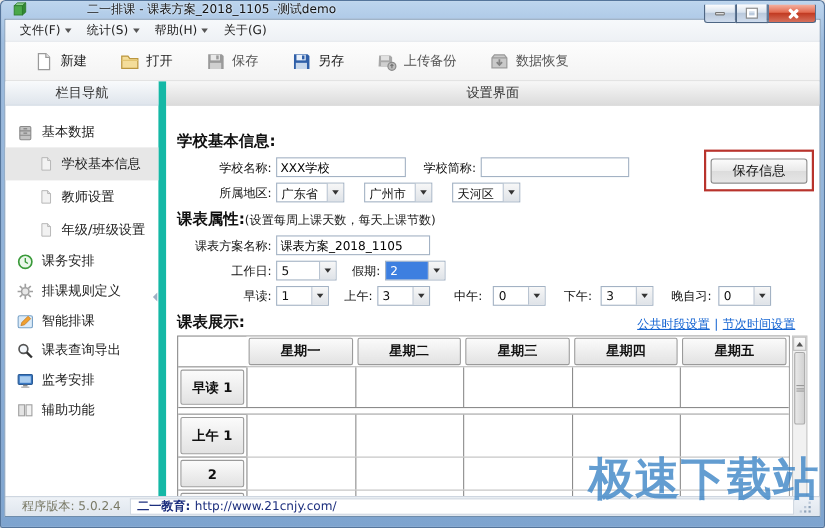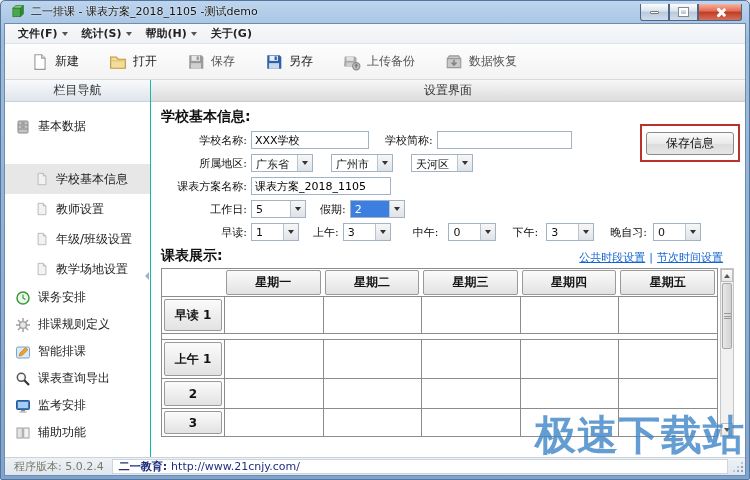--- a/index.html
+++ b/index.html
@@ -5,21 +5,21 @@
   * { margin:0; padding:0; box-sizing:border-box; }
   html,body { width:750px; height:480px; font-family:"DejaVu Sans","Liberation Sans",sans-serif; }
   body { background:#e8e8e8; }
 
   
   .window { position:relative; width:750px; height:480px;
     background:linear-gradient(180deg,#bdd5ee 0%,#9dbcde 8%,#8db0d8 60%,#7ea4cf 100%);
     border:1px solid #55759b; border-radius:5px 5px 2px 2px;
     padding:0 3px 3px 3px; overflow:hidden; }
 
-  .titlebar { height:22px; display:flex; align-items:center; padding:3px 4px 4px 7px; }
+  .titlebar { height:16px; display:flex; align-items:center; padding:3px 4px 4px 7px;gap:48px; }
   .app-icon { width:15px; height:15px; margin-right:5px; flex:0 0 auto; }
   .title-text { font-size:11px; color:#111; text-shadow:0 0 2px #fff; white-space:nowrap; }
   .winbtns { margin-left:auto; display:flex; align-self:flex-start; }
   .winbtn { width:29px; height:17px; border:1px solid #4e6684; border-top:none;
     background:linear-gradient(180deg,#fdfdfd,#d8e2ee 45%,#b9c9dc 50%,#cfdced);
     display:flex; align-items:center; justify-content:center; position:relative; }
   .winbtn.min { border-radius:0 0 0 3px; }
   .winbtn.close { width:44px; border-radius:0 0 3px 0;
     background:linear-gradient(180deg,#f5b3a3,#e26a50 45%,#c13a22 50%,#d6705c); }
   .glyph-min { width:9px; height:3px; background:#fff; border:1px solid #777; border-radius:1px; }
@@ -27,51 +27,51 @@
   .glyph-close { position:relative; width:11px; height:11px; }
   .glyph-close::before,.glyph-close::after { content:""; position:absolute; left:5px; top:0;
     width:2.5px; height:11px; background:#fff; border-radius:1px; }
   .glyph-close::before { transform:rotate(45deg); }
   .glyph-close::after { transform:rotate(-45deg); }
 
   .app { background:#fff; height:453px; border:1px solid #6e8cab; display:flex; flex-direction:column; }
 
   
   .menubar { height:20px; background:linear-gradient(180deg,#f7f9fb,#eef1f5);
-    border-bottom:1px solid #dde2e8; display:flex; align-items:center; padding-left:6px;font-weight:bold; }
+    border-bottom:1px solid #dde2e8; display:flex; align-items:center; padding-left:6px; }
   .menu-item { display:flex; align-items:center; gap:4px; padding:2px 7px; font-size:11px; color:#222; cursor:default; }
   .menu-arrow { width:0; height:0; border-left:3px solid transparent; border-right:3px solid transparent; border-top:4px solid #555; }
 
   
   .toolbar { height:36px; background:linear-gradient(180deg,#fdfdfd,#f3f3f3);
     border-bottom:1px solid #d9d9d9; display:flex; align-items:center; padding-left:26px; gap:30px; }
   .tool-btn { display:flex; align-items:center; gap:6px; font-size:12px; color:#222; cursor:default; }
   .tool-btn svg { width:18px; height:18px; }
   .tool-btn.disabled { color:#555; }
 
   
   .content { flex:1; display:flex; min-height:0; }
 
   
-  .sidebar { width:146px; border-right:1px solid #14b8a6; display:flex; flex-direction:column; position:relative; background:#fff; }
+  .sidebar { width:146px; border-right:7px solid #14b8a6; display:flex; flex-direction:column; position:relative; background:#fff; }
   .side-header { height:22px; background:linear-gradient(180deg,#f8fafc,#dfe5ec);
     border-bottom:1px solid #c8d2de; text-align:center; font-size:12px; color:#333; line-height:21px; }
   .nav { padding-top:11px; }
   .nav-item { display:flex; align-items:center; gap:7px; height:27px; padding-left:10px; font-size:12px; color:#222; cursor:default; }
   .nav-item svg { width:16px; height:16px; flex:0 0 auto; }
   .nav-sub { padding-left:30px; height:30px; }
   .nav-sub svg { width:14px; height:14px; }
-  .nav-sub.selected { background:#e7e7e7;margin-top:24px; }
+  .nav-sub.selected { background:#e7e7e7; }
   .collapse-handle { position:absolute; right:0px; top:185px; width:7px; height:22px;
     display:flex; align-items:center; justify-content:center; }
   .collapse-handle::before { content:""; width:0; height:0; border-top:4px solid transparent;
     border-bottom:4px solid transparent; border-right:4px solid #9fb0c4; }
 
   
-  .main { flex:1; display:flex; flex-direction:column; min-width:0; }
+  .main { flex:1; display:flex; flex-direction:column; min-width:0;gap:18px; }
   .main-header { height:22px; background:linear-gradient(180deg,#f7f7f7,#dcdcdc);
     border-bottom:1px solid #c9c9c9; text-align:center; font-size:12px; color:#333; line-height:21px; }
   .form { position:relative; flex:1; padding:4px 4px 0 10px; overflow:hidden; }
 
   .sec-title { font-size:14px; font-weight:bold; color:#111; margin-top:2px; }
   .sec-sub { font-size:11px; font-weight:normal; color:#222; }
 
   .frow { display:flex; align-items:center; margin-top:5px; font-size:11px; color:#111; }
   .flabel { text-align:right; flex:0 0 auto; }
   .txt { height:18px; border:1px solid #a3b2c4; font-size:11px; padding:0 3px; font-family:inherit; background:#fff; }
@@ -121,21 +121,21 @@
     display:flex; align-items:center; justify-content:center; }
   .sbtn.up::before { content:""; border-left:3px solid transparent; border-right:3px solid transparent; border-bottom:4px solid #555; }
   .sbtn.down { margin-top:auto; }
   .sbtn.down::before { content:""; border-left:3px solid transparent; border-right:3px solid transparent; border-top:4px solid #555; }
   .sthumb { height:66px; margin:1px; background:linear-gradient(90deg,#e8e8e8,#d2d2d2); border:1px solid #a8a8a8; border-radius:2px;
     display:flex; flex-direction:column; align-items:center; justify-content:center; gap:1.5px; }
   .sthumb i { display:block; width:7px; height:1px; background:#999; }
 
   
   .statusbar { height:18px; background:linear-gradient(180deg,#eef2f7,#dfe6ee); border-top:1px solid #c9d2dd;
-    display:flex; align-items:center; font-size:11px; padding:0 1px; position:relative; }
+    display:flex; align-items:center; font-size:11px; padding:0 7px; position:relative; }
   .status-version { color:#7a7a66; padding:0 8px; white-space:nowrap; }
   .status-field { flex:1; background:#fff; border:1px solid #cdd5df; height:15px; display:flex; align-items:center;
     padding-left:6px; gap:4px; white-space:nowrap; overflow:hidden; }
   .brand-label { color:#1d2f7e; font-weight:bold; }
   .brand-url { color:#1d2f7e; text-decoration:none; }
   .resize-grip { width:12px; height:12px; margin-left:4px; position:relative; }
   .resize-grip::before { content:""; position:absolute; right:1px; bottom:1px; width:2px; height:2px; background:#8fa3ba;
     box-shadow:-4px 0 #8fa3ba,0 -4px #8fa3ba,-8px 0 #b9c6d6,-4px -4px #b9c6d6,0 -8px #b9c6d6; }
 
   
@@ -268,27 +268,20 @@
                 <path d="M9.5 1.5v3h3" fill="#e2e2e2" stroke="#b5b5b5"></path>
               </svg>
             <span>教师设置</span>
           </div>
           <div class="nav-item nav-sub">
             <svg viewBox="0 0 16 16">
                 <path d="M3.5 1.5h6l3 3v10h-9z" fill="#f2f2f2" stroke="#b5b5b5"></path>
                 <path d="M9.5 1.5v3h3" fill="#e2e2e2" stroke="#b5b5b5"></path>
               </svg>
             <span>年级/班级设置</span>
-          </div>
-          <div class="nav-item nav-sub">
-            <svg viewBox="0 0 16 16">
-                <path d="M3.5 1.5h6l3 3v10h-9z" fill="#f2f2f2" stroke="#b5b5b5"></path>
-                <path d="M9.5 1.5v3h3" fill="#e2e2e2" stroke="#b5b5b5"></path>
-              </svg>
-            <span>教学场地设置</span>
           </div>
           <div class="nav-item">
             <svg viewBox="0 0 16 16">
                 <circle cx="8" cy="8" r="6" fill="#eaf7ea" stroke="#3a9a3a" stroke-width="1.5"></circle>
                 <path d="M8 4.5V8l2.4 1.6" stroke="#3a9a3a" stroke-width="1.2" fill="none"></path>
               </svg>
             <span>课务安排</span>
           </div>
           <div class="nav-item">
             <svg viewBox="0 0 16 16">
@@ -366,20 +359,21 @@
             <div class="combo" style="width:62px;margin-left:18px">
               <span class="combo-val">天河区</span>
               <span class="combo-btn"></span>
             </div>
           </div>
 
           <div class="save-annotation">
             <button class="btn">保存信息</button>
           </div>
 
+          <div class="sec-title" style="margin-top:7px"><span>课表属性:</span><span class="sec-sub">(设置每周上课天数，每天上课节数)</span></div>
 
           <div class="frow">
             <span class="flabel" style="width:86px">课表方案名称:</span>
             <input class="txt" style="width: 140px; margin-left: 4px;" value="课表方案_2018_1105">
           </div>
 
           <div class="frow">
             <span class="flabel" style="width:86px">工作日:</span>
             <div class="combo" style="width:55px;margin-left:4px">
               <span class="combo-val">5</span>

